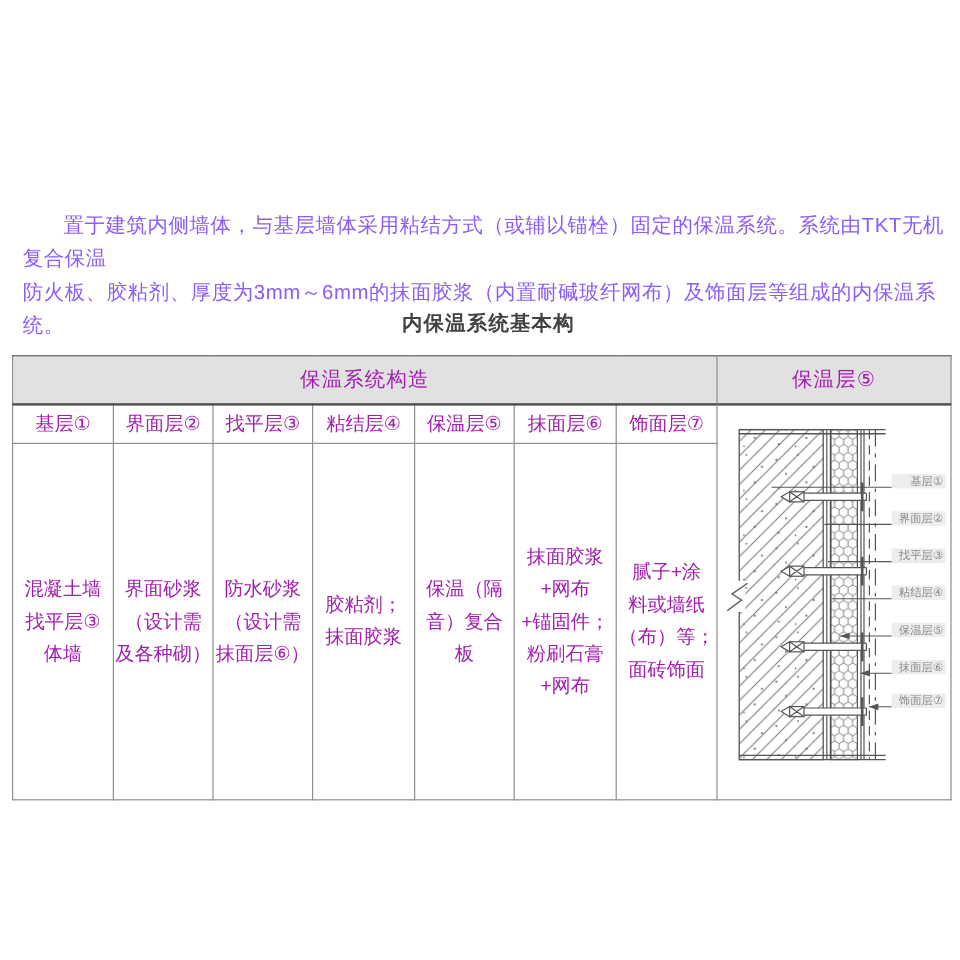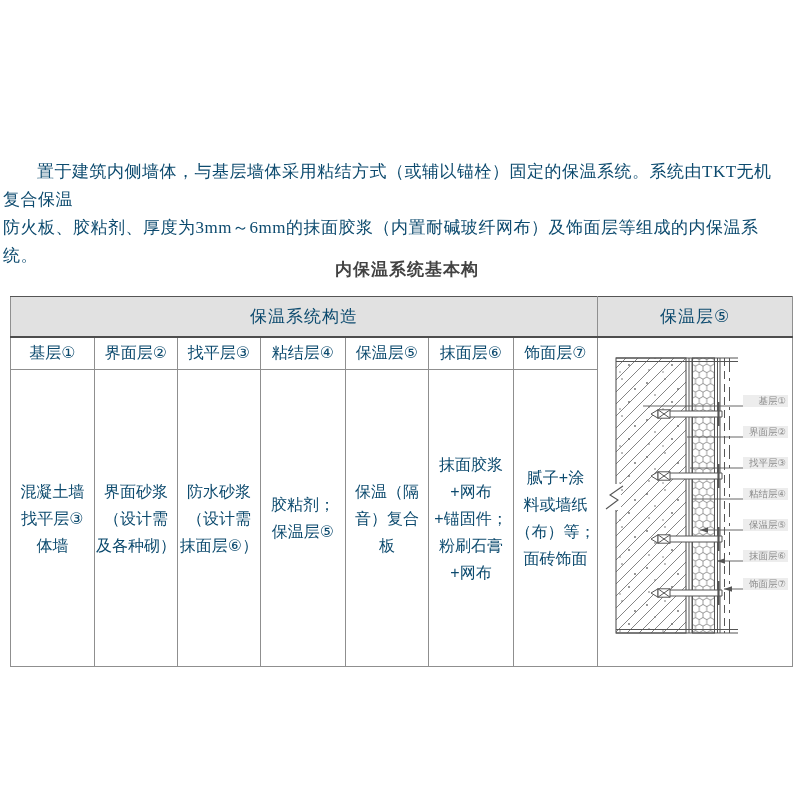--- a/index.html
+++ b/index.html
@@ -4,35 +4,35 @@
 <style>
   html,body{margin:0;padding:0;}
   body{
     width:800px;height:800px;background:#ffffff;position:relative;
     font-family:"Liberation Sans","DejaVu Sans",sans-serif;
     color:#4d4d4d;overflow:hidden;
   }
   .intro{
     position:absolute;left:3px;top:158px;width:780px;
     font-size:17px;line-height:28px;letter-spacing:0.5px;
-    text-indent:2em;white-space:pre-line;margin:0;color:#0c4a6e;font-family:Liberation Serif, serif;
+    text-indent:2em;white-space:pre-line;margin:16px;color:#8b5cf6;
   }
   .tbl-title{
     position:absolute;left:0;top:258px;width:814px;margin:0;
     text-align:center;font-size:17px;font-weight:bold;color:#424242;
     letter-spacing:1px;
   }
   table.main{
     position:absolute;left:10px;top:296px;
     border-collapse:collapse;table-layout:fixed;
     width:782px;
   }
   table.main td{
     border:1px solid #8f8f8f;text-align:center;vertical-align:middle;
-    font-size:16px;color:#0c4a6e;padding:0;
+    font-size:16px;color:#a21caf;padding:0;
   }
   tr.r1 td{
     background:#e1e1e1;height:39px;font-size:17px;
     border-bottom:2px solid #4d4d4d;border-top:1px solid #555;
     letter-spacing:1px;
   }
   tr.r2 td{height:31px;}
   tr.r3 td{height:296px;line-height:27px;white-space:pre-line;}
   td.diagcell{vertical-align:top;background:#ffffff;}
   .diagwrap{position:relative;width:193px;height:328px;}
@@ -194,21 +194,21 @@
       <td>混凝土墙
 找平层③
 体墙</td>
       <td>界面砂浆
 （设计需
 及各种砌）</td>
       <td>防水砂浆
 （设计需
 抹面层⑥）</td>
       <td>胶粘剂；
-保温层⑤</td>
+抹面胶浆</td>
       <td>保温（隔
 音）复合
 板</td>
       <td>抹面胶浆
 +网布
 +锚固件；
 粉刷石膏
 +网布</td>
       <td>腻子+涂
 料或墙纸

